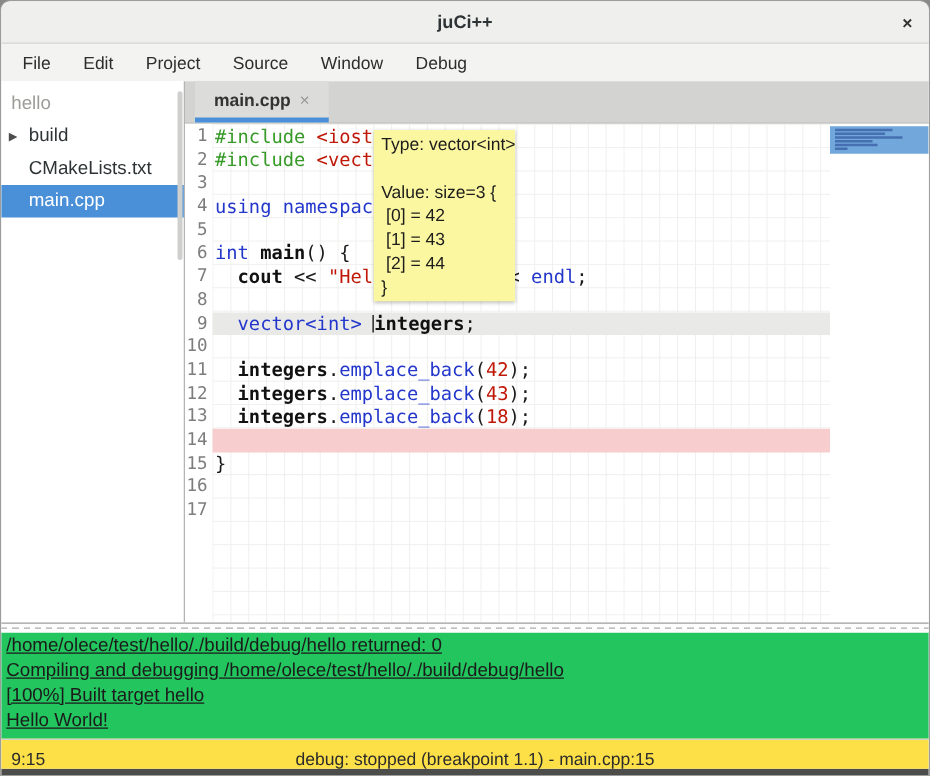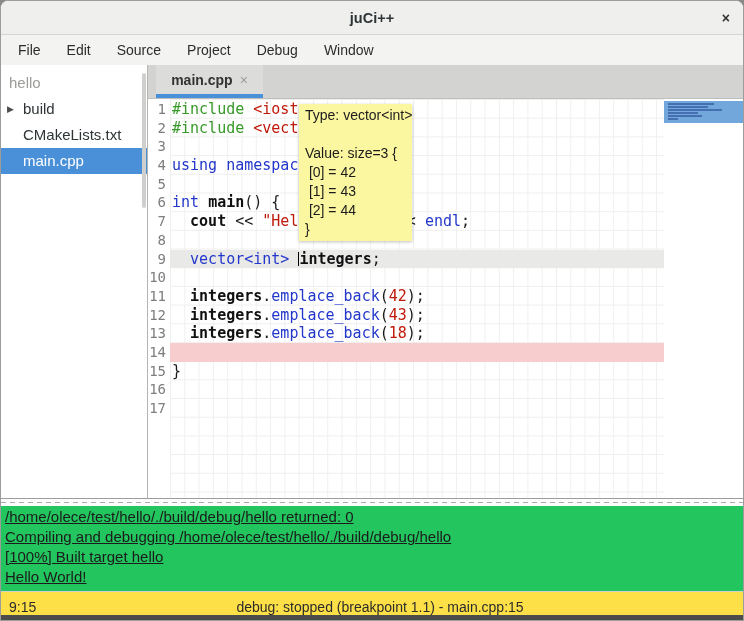--- a/index.html
+++ b/index.html
@@ -91,24 +91,24 @@
 <div class="window">
 
   <div class="titlebar">
     <div class="title">juCi++</div>
     <div class="close-btn">×</div>
   </div>
 
   <div class="menubar">
       <div class="menu-item">File</div>
       <div class="menu-item">Edit</div>
+      <div class="menu-item">Project</div>
       <div class="menu-item">Source</div>
-      <div class="menu-item">Project</div>
+      <div class="menu-item">Window</div>
       <div class="menu-item">Debug</div>
-      <div class="menu-item">Window</div>
     </div>
 
   <div class="main">
     <div class="sidebar">
       <div class="side-header">hello</div>
       <div id="tree">
           <div class="tree-row"><div class="expander">▶</div><span>build</span></div>
           <div class="tree-row"><span>CMakeLists.txt</span></div>
           <div class="tree-row selected"><span>main.cpp</span></div>
         </div>

